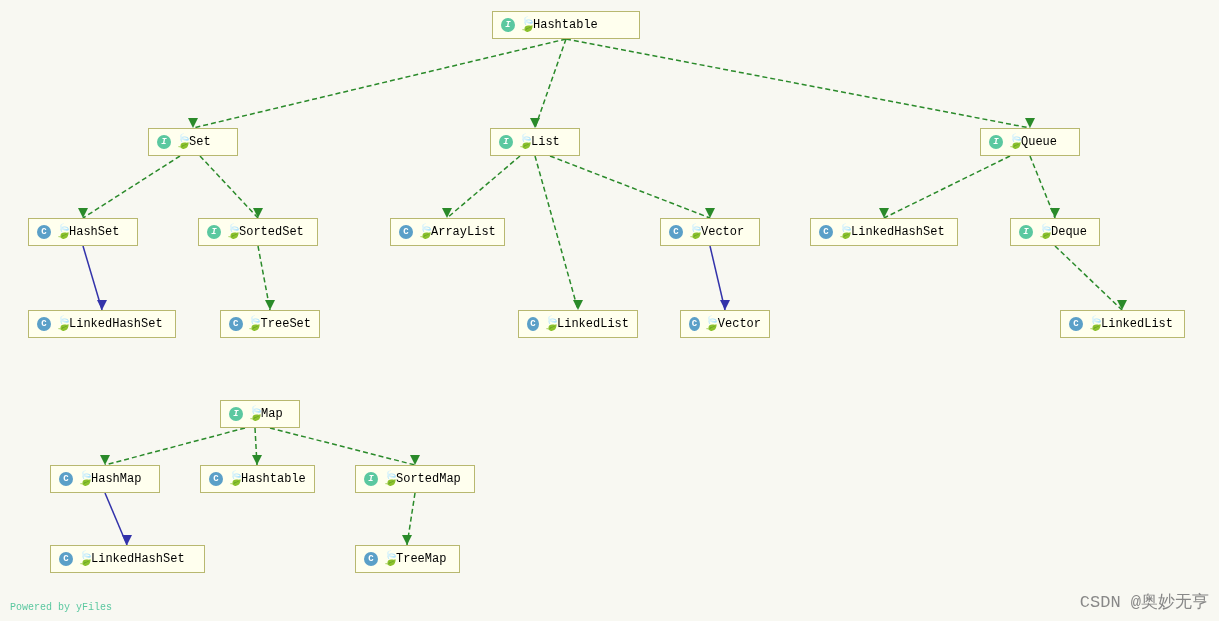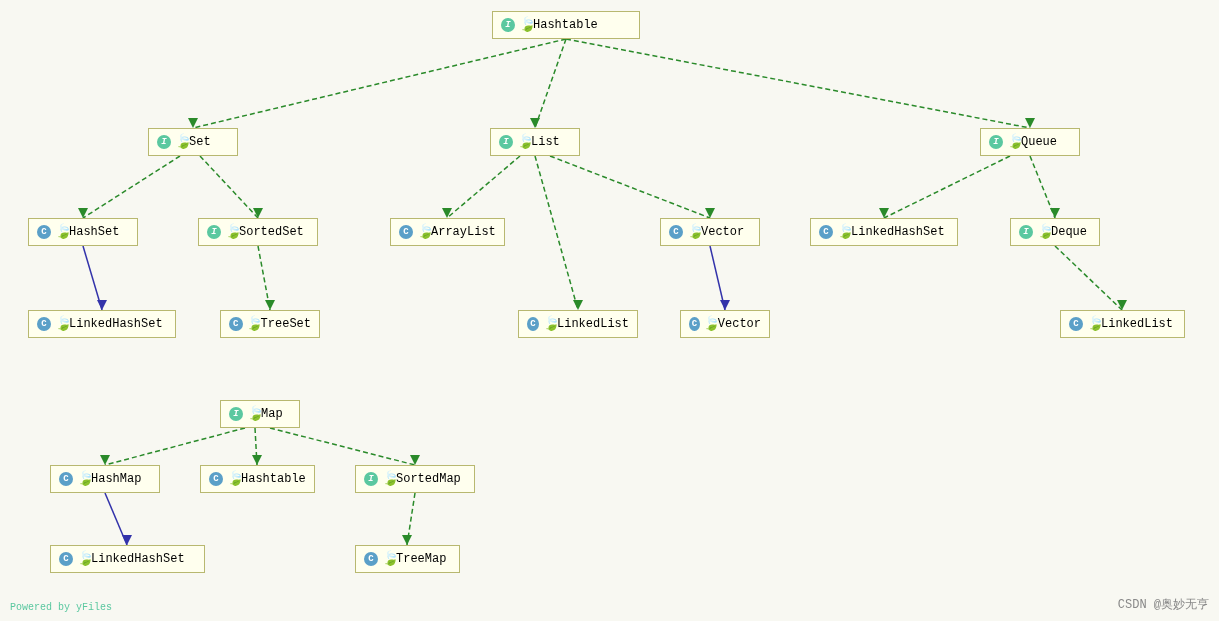--- a/index.html
+++ b/index.html
@@ -75,21 +75,21 @@
       left: 0;
       width: 1219px;
       height: 621px;
       pointer-events: none;
     }
 
     .watermark {
       position: absolute;
       bottom: 8px;
       right: 10px;
-      font-size: 12px;
+      font-size: 17px;
       color: #888;
     }
 
     .powered {
       position: absolute;
       bottom: 8px;
       left: 10px;
       font-size: 10px;
       color: #5bc8a0;
     }

